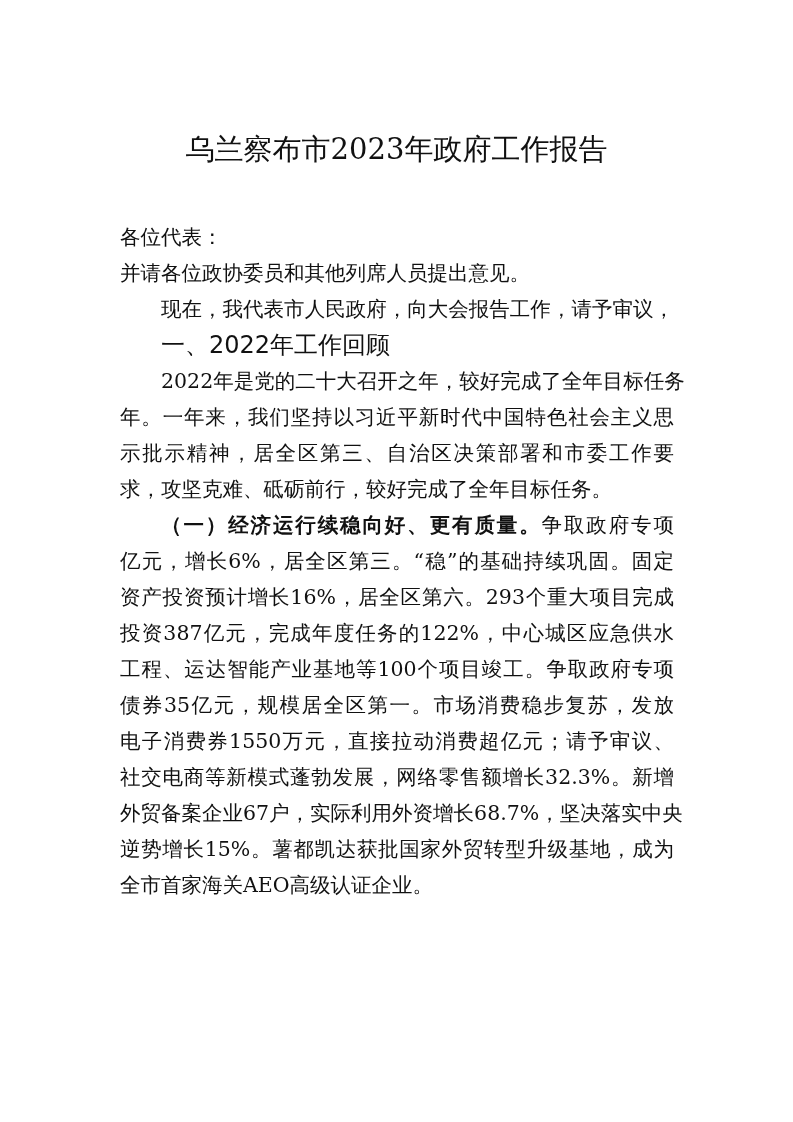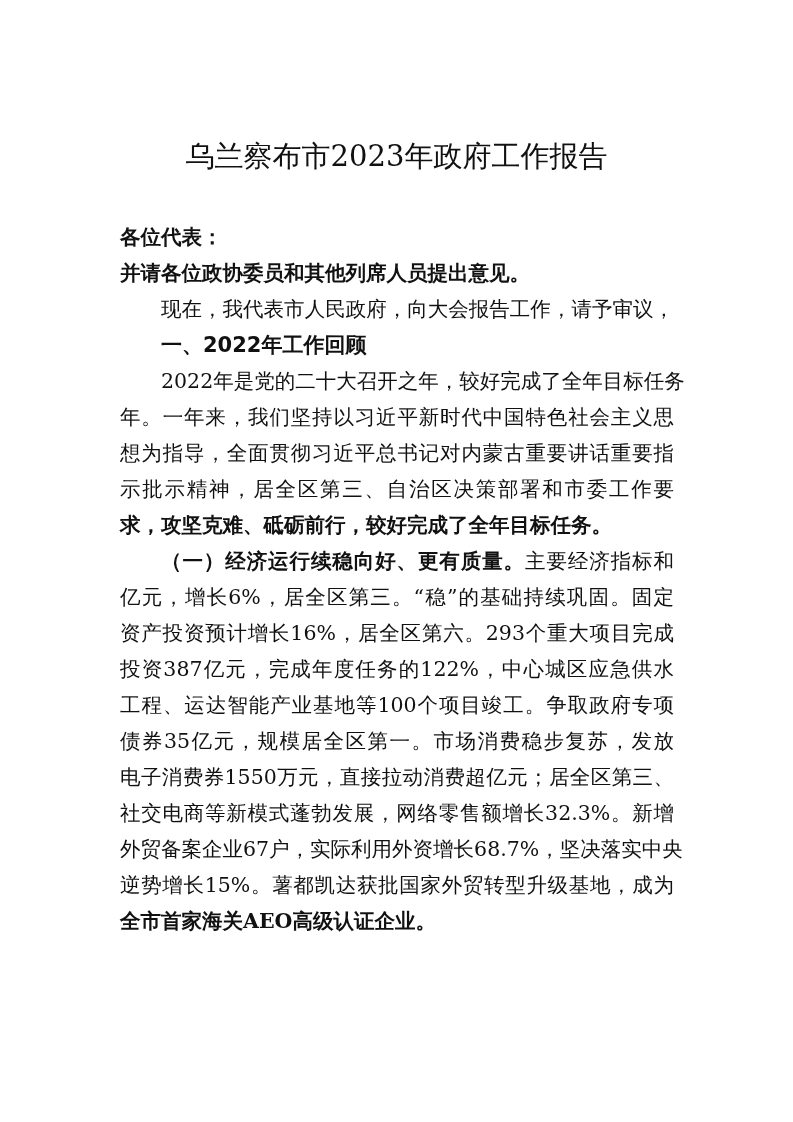--- a/index.html
+++ b/index.html
@@ -1,58 +1,57 @@
 <!DOCTYPE html>
 <html><head>
 <meta charset="utf-8">
 <style>
   html, body { margin: 0; padding: 0; background: #ffffff; }
   body { width: 793px; height: 1122px; position: relative; overflow: hidden; }
   .page { position: absolute; left: 0; top: 0; width: 793px; height: 1122px; background: #fff; }
   .title {
-    position: absolute; left: 0; width: 793px; top: 136px;
+    position: absolute; left: 0; width: 793px; top: 129px;
     text-align: center; font-family: "DejaVu Serif", "Liberation Serif", serif;
     font-size: 29px; color: #111; letter-spacing: 0px; line-height: 40px;
   }
   .body {
     position: absolute; left: 120px; top: 219px; width: 554px;
     font-family: "DejaVu Serif", "Liberation Serif", serif;
     font-size: 20.5px; color: #111; line-height: 36px;
   }
   .line { white-space: nowrap; height: 36px; text-align: justify; text-align-last: justify; }
-  .line.last { text-align-last: left; font-weight: bold; }
+  .line.last { text-align-last: left; }
   .indent { padding-left: 41px; }
-  .heading { font-family: "DejaVu Sans", "Liberation Sans", sans-serif; font-weight: bold; font-size: 21px; text-align-last: left; }
+  .heading { font-family: "DejaVu Sans", "Liberation Sans", sans-serif; font-weight: normal; font-size: 24px; text-align-last: left; }
   .bold { font-weight: bold; }
 </style>
 </head>
 <body>
 
 <div class="page">
   <div class="title">乌兰察布市2023年政府工作报告</div>
 
   <div class="body">
     <div class="line last">各位代表：</div>
 
     <div class="line last">并请各位政协委员和其他列席人员提出意见。</div>
     <div class="line indent">现在，我代表市人民政府，向大会报告工作，请予审议，</div>
 
     <div class="line indent heading">一、2022年工作回顾</div>
 
     <div class="line indent">2022年是党的二十大召开之年，较好完成了全年目标任务</div>
     <div class="line">年。一年来，我们坚持以习近平新时代中国特色社会主义思</div>
-    <div class="line">想为指导，全面贯彻习近平总书记对内蒙古重要讲话重要指</div>
     <div class="line">示批示精神，居全区第三、自治区决策部署和市委工作要</div>
     <div class="line last">求，攻坚克难、砥砺前行，较好完成了全年目标任务。</div>
 
-    <div class="line indent"><span class="bold">（一）经济运行续稳向好、更有质量。</span><span>主要经济指标和</span></div>
+    <div class="line indent"><span class="bold">（一）经济运行续稳向好、更有质量。</span><span>争取政府专项</span></div>
     <div class="line">亿元，增长6%，居全区第三。“稳”的基础持续巩固。固定</div>
     <div class="line">资产投资预计增长16%，居全区第六。293个重大项目完成</div>
     <div class="line">投资387亿元，完成年度任务的122%，中心城区应急供水</div>
     <div class="line">工程、运达智能产业基地等100个项目竣工。争取政府专项</div>
     <div class="line">债券35亿元，规模居全区第一。市场消费稳步复苏，发放</div>
-    <div class="line">电子消费券1550万元，直接拉动消费超亿元；居全区第三、</div>
+    <div class="line">电子消费券1550万元，直接拉动消费超亿元；请予审议、</div>
     <div class="line">社交电商等新模式蓬勃发展，网络零售额增长32.3%。新增</div>
     <div class="line">外贸备案企业67户，实际利用外资增长68.7%，坚决落实中央</div>
     <div class="line">逆势增长15%。薯都凯达获批国家外贸转型升级基地，成为</div>
     <div class="line last">全市首家海关AEO高级认证企业。</div>
   </div>
 </div>
 
 </body></html>

